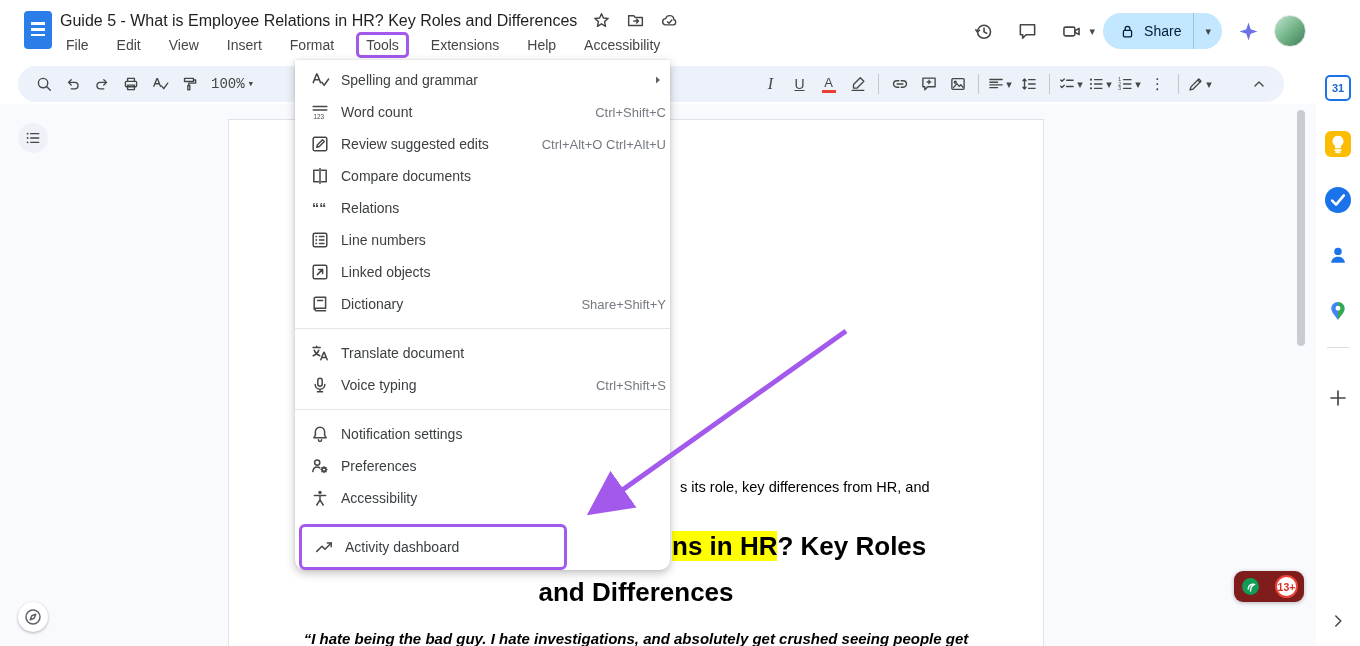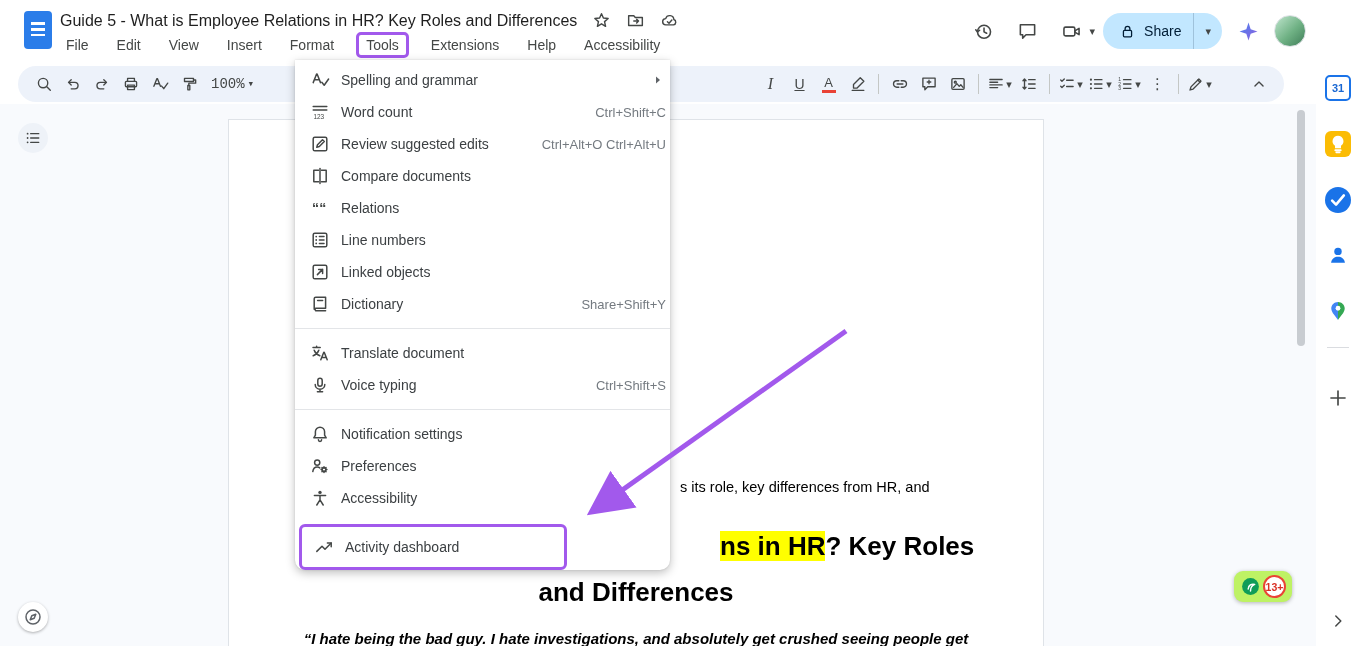--- a/index.html
+++ b/index.html
@@ -57,21 +57,21 @@
   .page{position:absolute;left:228px;top:15px;width:816px;height:560px;background:#fff;border:1px solid #dfe3e8;}
   .scrollbar{position:absolute;left:1297px;top:6px;width:8px;height:236px;background:#c8ccd1;border-radius:4px;}
   .outline-btn{position:absolute;left:18px;top:19px;width:30px;height:30px;border-radius:50%;background:#eef2f8;display:flex;align-items:center;justify-content:center;}
   .outline-btn [data-icon]{width:18px;height:18px;}
   .explore-btn{position:absolute;left:18px;top:498px;width:30px;height:30px;border-radius:50%;background:#fff;
     box-shadow:0 1px 3px rgba(0,0,0,.3);display:flex;align-items:center;justify-content:center;color:#5f6368;}
   .explore-btn [data-icon]{width:20px;height:20px;}
   .doc-text{color:#000;white-space:nowrap;position:absolute;z-index:2;}
   .para-frag{left:672px;top:375px;font-size:14.5px;margin-left:8px;}
   .h1-frag{left:672px;top:427px;font-size:26px;font-weight:bold;}
-  .h1-frag .hl{background:var(--hl);margin-left:48px;}
+  .h1-frag .hl{background:var(--hl);}
   .h2-line{left:229px;top:473px;width:814px;text-align:center;font-size:26px;font-weight:bold;}
   .quote-line{left:229px;top:526px;width:814px;text-align:center;font-size:15px;font-weight:bold;font-style:italic;}
 
   
   .rail{position:absolute;right:0;top:62px;width:44px;height:584px;background:#fff;z-index:15;}
   .rail-item{position:absolute;left:50%;transform:translateX(-50%);display:flex;align-items:center;justify-content:center;}
   .cal-icon{width:26px;height:26px;border:2px solid #1a73e8;border-radius:5px;background:#fff;color:#1967d2;
     font-size:11px;font-weight:bold;display:flex;align-items:center;justify-content:center;}
   .keep-icon{width:26px;height:26px;background:#fbbc04;border-radius:6px;}
   .keep-icon [data-icon]{width:26px;height:26px;}
@@ -94,22 +94,22 @@
   .mi-sub{width:16px;height:16px;color:#5f6368;}
   .menu-sep{height:1px;background:#e3e5e8;margin:8px 0;}
   .activity-box{margin:10px 0 0 4px;width:268px;height:46px;border:3px solid var(--purple);border-radius:6px;
     background:#fff;display:flex;align-items:center;}
   .activity-box .menu-item{flex:1;height:100%;padding-left:12px;}
 
   
   .arrow-svg{position:absolute;left:555px;top:318px;width:310px;height:210px;z-index:60;pointer-events:none;}
 
   
-  .ext-badge{position:absolute;left:1234px;top:571px;z-index:30;display:flex;align-items:center;gap:2px;
-    background:#bef264;border-radius:9px;box-shadow:0 1px 4px rgba(0,0,0,.28);padding:4px 6px;}
+  .ext-badge{position:absolute;left:1234px;top:571px;z-index:30;display:flex;align-items:center;gap:14px;
+    background:#7f1d1d;border-radius:9px;box-shadow:0 1px 4px rgba(0,0,0,.28);padding:4px 6px;}
   .ext-badge [data-icon]{width:21px;height:21px;}
   .ext-count{min-width:23px;height:23px;border-radius:50%;background:#fff;border:2px solid #ea4335;color:#d93025;
     font-size:10.5px;font-weight:bold;display:flex;align-items:center;justify-content:center;}
 </style>
 </head>
 <body>
 
 <div class="app">
 
   <header class="topbar">

